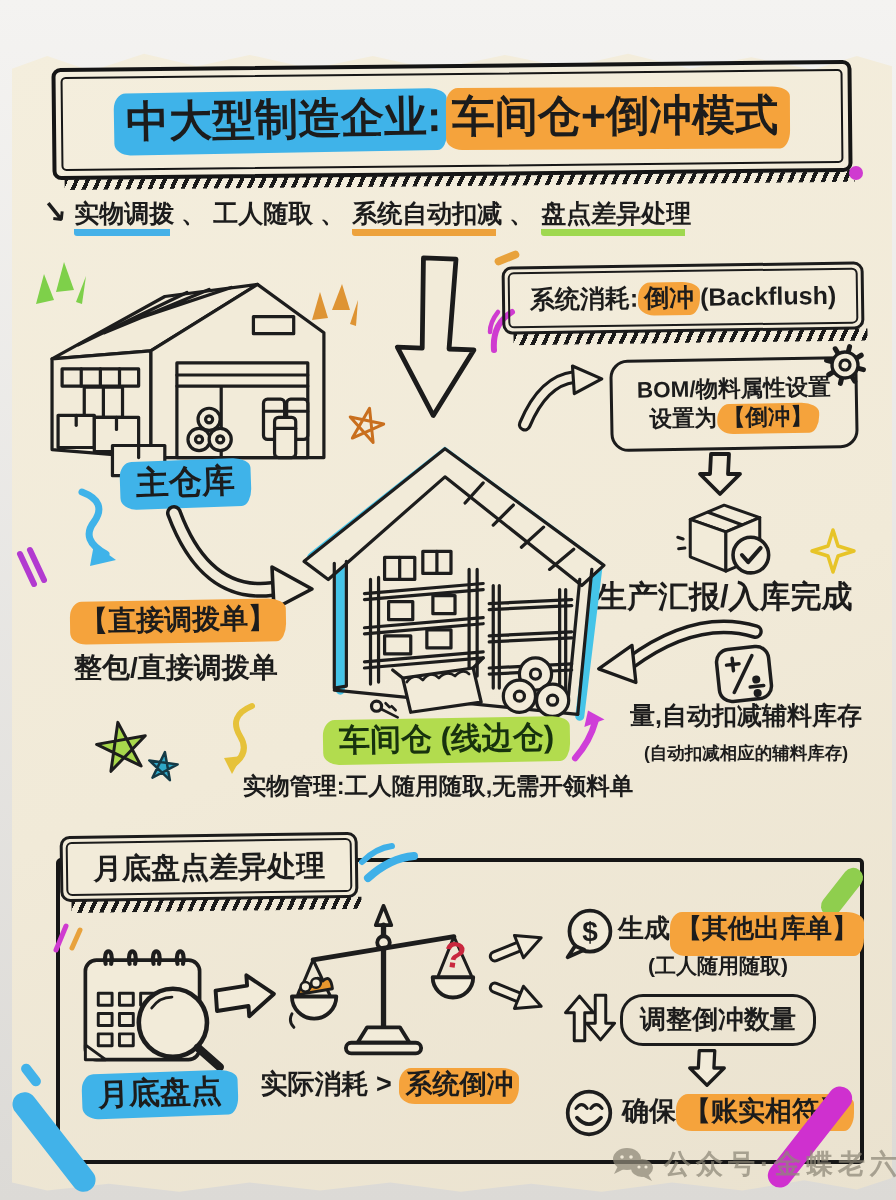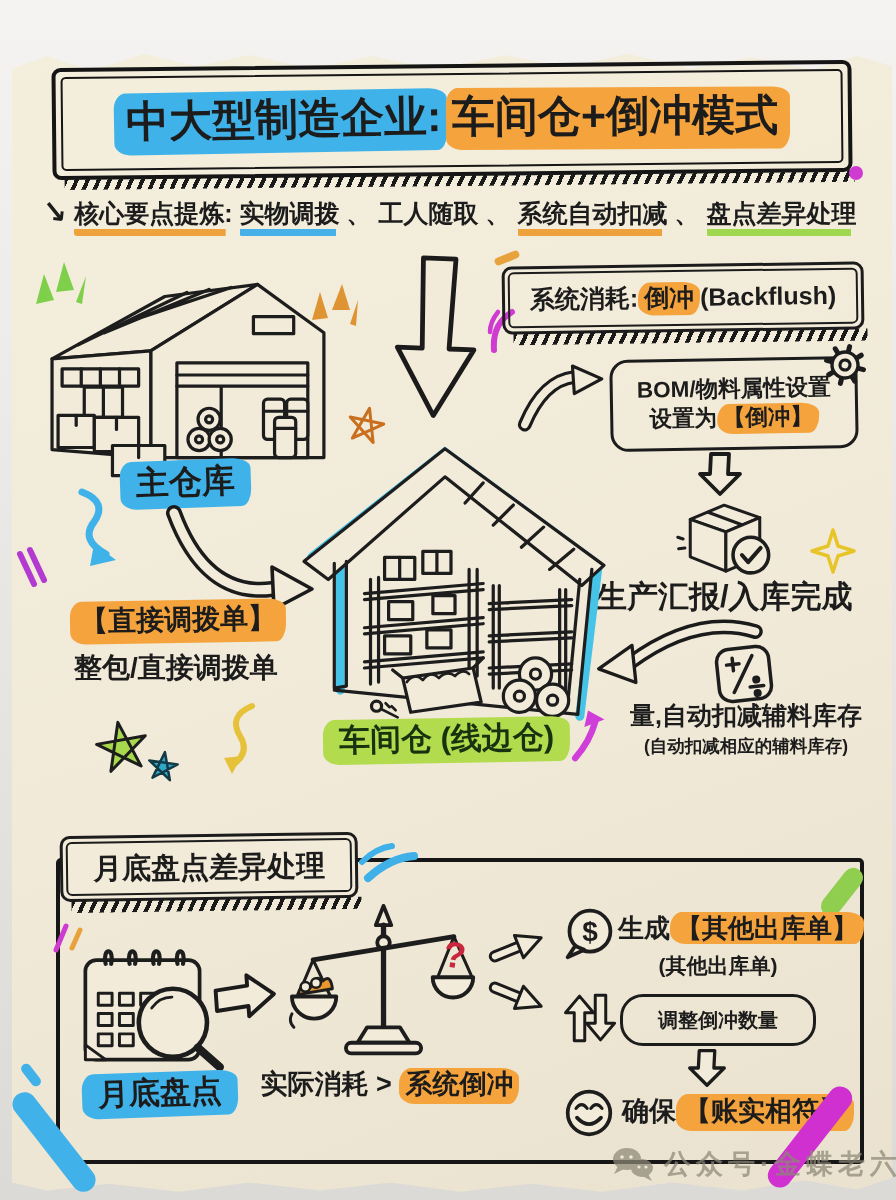--- a/index.html
+++ b/index.html
@@ -35,21 +35,20 @@
   <div class="abs" style="left:52px;top:64px;width:792px;height:104px;border:4px solid #151515;border-radius:9px;transform:rotate(-.6deg)">
     <div class="hatch" style="position:absolute;inset:0"></div>
     <div style="position:absolute;inset:5px;border:2.5px solid #161616;border-radius:5px;display:flex;align-items:center;justify-content:center">
       <span class="t hl hl-blue nowrap" style="font-size:43px;padding:3px 6px 7px 12px;transform:rotate(-.4deg)">中大型制造企业:</span>
       <span class="t hl hl-orange nowrap" style="font-size:43px;padding:3px 12px 7px 6px;margin-left:-2px;transform:rotate(.3deg)">车间仓+倒冲模式</span>
     </div>
   </div>
 
   <div class="abs t nowrap" style="left:42px;top:194px;width:820px;font-size:25px;display:flex;align-items:baseline;gap:7px">
     <span style="font-size:30px;transform:rotate(6deg)">↘</span>
-    <span class="u u-orange">核心要点提炼:</span>
     <span class="u u-blue">实物调拨</span>
       <span>、</span>
     <span>工人随取</span>
       <span>、</span>
     <span class="u u-orange">系统自动扣减</span>
       <span>、</span>
     <span class="u u-green">盘点差异处理</span>
   </div>
 
   <div class="abs" style="left:32px;top:258px">
@@ -215,21 +214,21 @@
         <rect x="4" y="4" width="54" height="54" rx="13"></rect>
         <path fill="none" d="M14,20 h13 M20.5,13.5 v13 M41,13 L19,49 M36,45 h14"></path>
         <circle cx="43" cy="38" r="2.4" fill="#1d1d1d"></circle>
           <circle cx="43" cy="52" r="2.4" fill="#1d1d1d"></circle>
       </g>
     </svg>
   </div>
 
   <div class="abs center" style="left:622px;top:700px;width:248px">
     <div class="t nowrap" style="font-size:25px">量,自动扣减辅料库存</div>
-    <div class="nowrap" style="font-size:17.5px;font-weight:800;margin-top:4px">(自动扣减相应的辅料库存)</div>
+    <div class="nowrap" style="font-size:17.5px;font-weight:800;margin-top:11px">(自动扣减相应的辅料库存)</div>
   </div>
 
   <div class="abs" style="left:66px;top:486px">
     <svg width="56" height="84" viewBox="0 0 56 84" fill="none">
       <path d="M16,6 q26,10 12,30 q-14,18 12,32" stroke="#3fb3e9" stroke-width="7" stroke-linecap="round"></path>
       <polygon points="28,58 50,74 24,80" fill="#3fb3e9"></polygon>
     </svg>
   </div>
 
   <div class="abs" style="left:160px;top:503px">
@@ -276,20 +275,21 @@
           <circle cx="248" cy="236" r="5"></circle>
         <polygon points="116,240 186,230 194,264 124,274" fill="#f2ebd9"></polygon>
         <path d="M120,244 q8,-10 16,-2 q8,-10 16,-2 q8,-8 16,-2 q8,-8 14,-2" stroke-width="2.6"></path>
         <path d="M116,240 l-10,-8 M186,230 l10,-10"></path>
         <circle cx="90" cy="268" r="5" fill="#f2ebd9"></circle>
         <path d="M95,271 l16,8 M99,265 l4,4 M105,268 l4,4" stroke-width="2.6"></path>
       </g>
     </svg>
   </div>
   <div class="abs t hl hl-green nowrap" style="left:323px;top:718px;font-size:31px;color:#17320e;transform:rotate(-1deg);padding:2px 16px 6px">车间仓 (线边仓)</div>
+  <div class="abs t center nowrap" style="left:226px;top:772px;width:424px;font-size:23.5px">实物管理:工人随用随取,无需开领料单</div>
 
   <div class="abs" style="left:218px;top:702px">
     <svg width="48" height="72" viewBox="0 0 48 72" fill="none">
       <path d="M34,4 q-24,10 -12,30 q10,16 -6,28" stroke="#e6c23a" stroke-width="6" stroke-linecap="round"></path>
       <polygon points="6,56 14,72 24,54" fill="#e6c23a"></polygon>
     </svg>
   </div>
 
   <div class="abs" style="left:566px;top:708px">
     <svg width="44" height="58" viewBox="0 0 48 58" fill="none">
@@ -390,34 +390,34 @@
   <div class="abs" style="left:562px;top:906px">
     <svg width="54" height="56" viewBox="0 0 58 58">
       <g stroke="#1d1d1d" stroke-width="4" fill="#f2ebd9">
         <circle cx="30" cy="26" r="22"></circle>
         <polygon points="14,42 6,54 24,46" stroke-linejoin="round"></polygon>
       </g>
       <text x="30" y="37" text-anchor="middle" font-size="30" font-weight="900" fill="#1d1d1d" font-family="Liberation Sans, sans-serif">$</text>
     </svg>
   </div>
   <div class="abs t nowrap" style="left:618px;top:912px;font-size:26px">
-    <span>生成</span><span class="hl hl-orange" style="padding:1px 6px 0">【其他出库单】</span>
-  </div>
-  <div class="abs center nowrap" style="left:630px;top:952px;width:176px;font-size:21px;font-weight:800">(其他出库单)</div>
+    <span>生成</span><span class="hl hl-orange" style="padding:1px 6px 12px">【其他出库单】</span>
+  </div>
+  <div class="abs center nowrap" style="left:630px;top:952px;width:176px;font-size:21px;font-weight:800">(工人随用随取)</div>
 
   <div class="abs" style="left:562px;top:992px">
     <svg width="56" height="52" viewBox="0 0 64 56">
       <g fill="#f2ebd9" stroke="#1b1b1b" stroke-width="3.4" stroke-linejoin="round">
         <polygon points="14,54 14,22 4,22 20,3 36,22 26,22 26,54"></polygon>
         <polygon points="38,2 38,34 28,34 44,53 60,34 50,34 50,2"></polygon>
       </g>
     </svg>
   </div>
   <div class="abs" style="left:620px;top:994px;width:190px;height:46px;border:3.5px solid #1c1c1c;border-radius:23px;display:flex;align-items:center;justify-content:center">
-    <span class="t nowrap" style="font-size:20px">调整倒冲数量</span>
+    <span class="t nowrap" style="font-size:26px">调整倒冲数量</span>
   </div>
   <div class="abs" style="left:688px;top:1046px">
     <svg width="38" height="44" viewBox="0 0 44 48">
       <polygon points="13,4 31,4 30,24 42,24 22,44 2,24 12,24" fill="#f2ebd9" stroke="#1b1b1b" stroke-width="3.8" stroke-linejoin="round"></polygon>
     </svg>
   </div>
 
   <div class="abs" style="left:564px;top:1088px">
     <svg width="50" height="50" viewBox="0 0 54 54">
       <circle cx="27" cy="27" r="23" fill="#f2ebd9" stroke="#1d1d1d" stroke-width="4"></circle>

